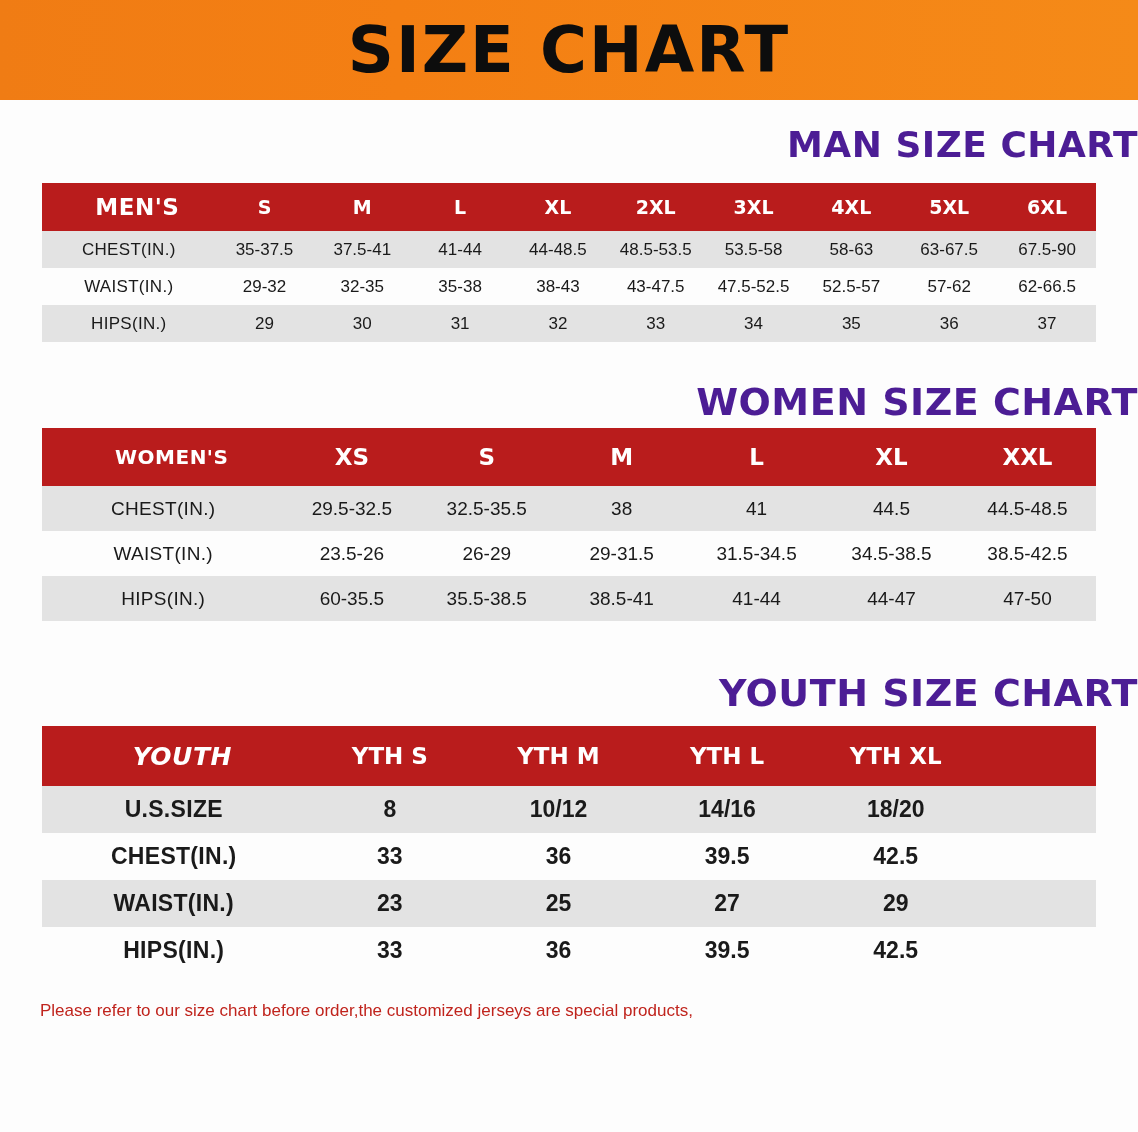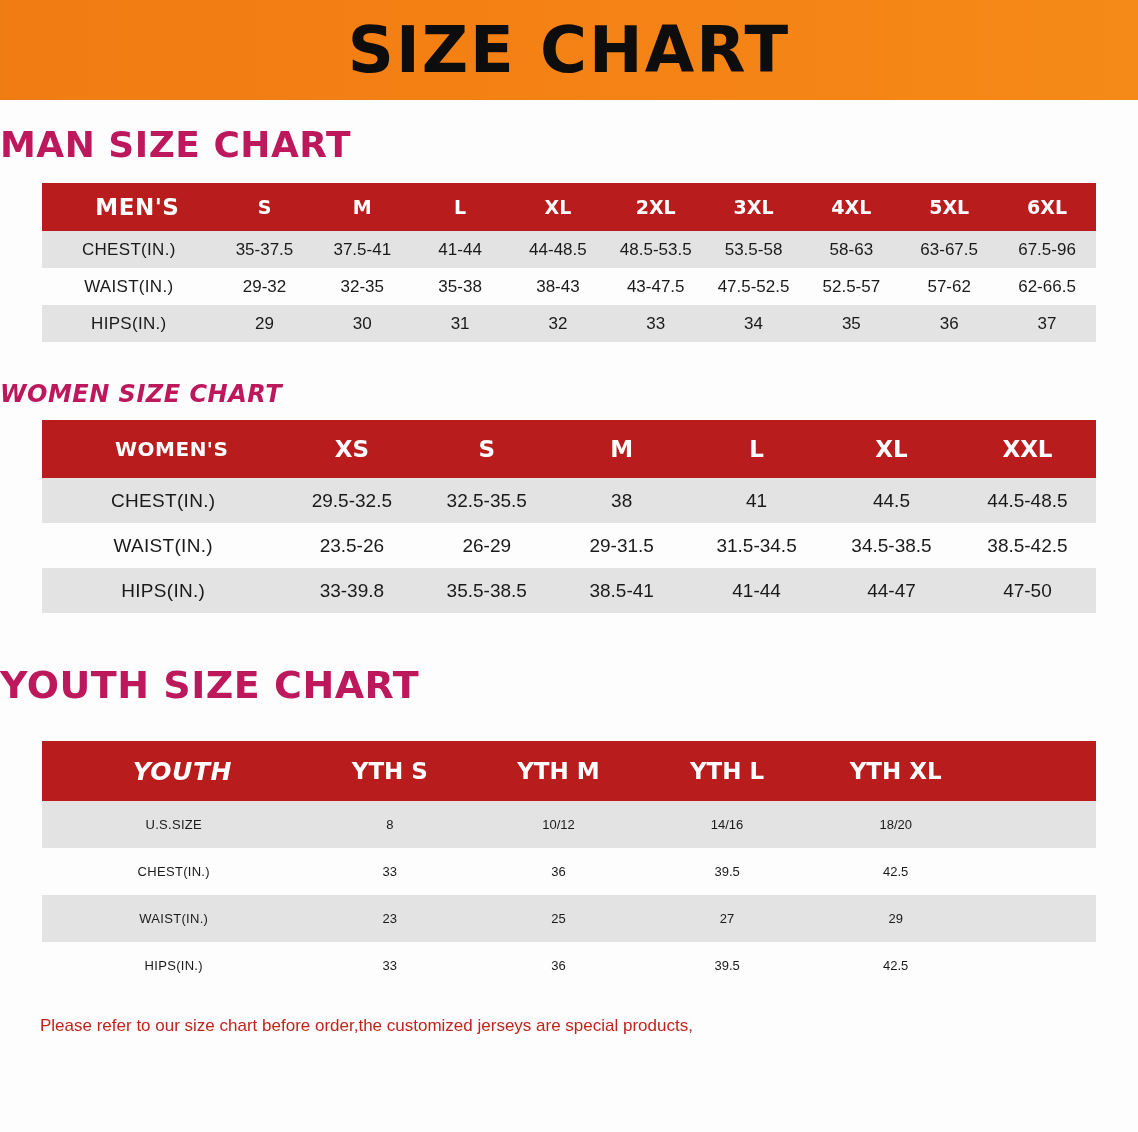--- a/index.html
+++ b/index.html
@@ -34,29 +34,29 @@
     font-family: "DejaVu Sans", sans-serif;
     font-weight: bold;
     font-size: 64px;
     letter-spacing: 2px;
     color: #0d0d0d;
     line-height: 1;
   }
 
   
   .section-title {
-    text-align: left;
+    text-align: right;
     font-family: "DejaVu Sans", sans-serif;
     font-weight: bold;
-    color: #be185d;
+    color: #4c1d95;
     letter-spacing: 0.5px;
   }
   .st-man   { font-size: 36px; margin-top: 24px; margin-bottom: 18px; }
-  .st-women { font-size: 24px; margin-top: 38px; margin-bottom: 12px; font-style: italic; }
-  .st-youth { font-size: 38px; margin-top: 50px; margin-bottom: 34px; }
+  .st-women { font-size: 38px; margin-top: 38px; margin-bottom: 4px; }
+  .st-youth { font-size: 38px; margin-top: 50px; margin-bottom: 11px; }
 
   
   .table-wrap {
     margin: 0 42px;
   }
   table.size {
     width: 100%;
     border-collapse: collapse;
     table-layout: fixed;
   }
@@ -91,21 +91,21 @@
   #men-table td { height: 35px; font-size: 17px; }
   #men-table .hdr-label { font-size: 23px; }
 
   
   #women-table thead th { height: 56px; font-size: 23px; }
   #women-table td { height: 43px; font-size: 19px; }
   #women-table .hdr-label { font-size: 20px; }
 
   
   #youth-table thead th { height: 58px; font-size: 23px; }
-  #youth-table td { height: 45px; font-size: 13px; }
+  #youth-table td { height: 45px; font-size: 23px; font-weight: bold; }
   #youth-table .hdr-label { font-size: 25px; font-style: italic; }
 
   
   .note {
     margin: 26px 40px 0 40px;
     color: #c0241d;
     font-family: "Liberation Sans", sans-serif;
     font-size: 17px;
     line-height: 1.35;
     text-align: left;
@@ -154,21 +154,21 @@
         <tr class="shade">
           <td class="row-label">CHEST(IN.)</td>
           <td>35-37.5</td>
           <td>37.5-41</td>
           <td>41-44</td>
           <td>44-48.5</td>
           <td>48.5-53.5</td>
           <td>53.5-58</td>
           <td>58-63</td>
           <td>63-67.5</td>
-          <td>67.5-96</td>
+          <td>67.5-90</td>
         </tr>
         <tr class="plain">
           <td class="row-label">WAIST(IN.)</td>
           <td>29-32</td>
           <td>32-35</td>
           <td>35-38</td>
           <td>38-43</td>
           <td>43-47.5</td>
           <td>47.5-52.5</td>
           <td>52.5-57</td>
@@ -228,21 +228,21 @@
           <td class="row-label">WAIST(IN.)</td>
           <td>23.5-26</td>
           <td>26-29</td>
           <td>29-31.5</td>
           <td>31.5-34.5</td>
           <td>34.5-38.5</td>
           <td>38.5-42.5</td>
         </tr>
         <tr class="shade">
           <td class="row-label">HIPS(IN.)</td>
-          <td>33-39.8</td>
+          <td>60-35.5</td>
           <td>35.5-38.5</td>
           <td>38.5-41</td>
           <td>41-44</td>
           <td>44-47</td>
           <td>47-50</td>
         </tr>
       </tbody>
     </table>
   </div>
 

